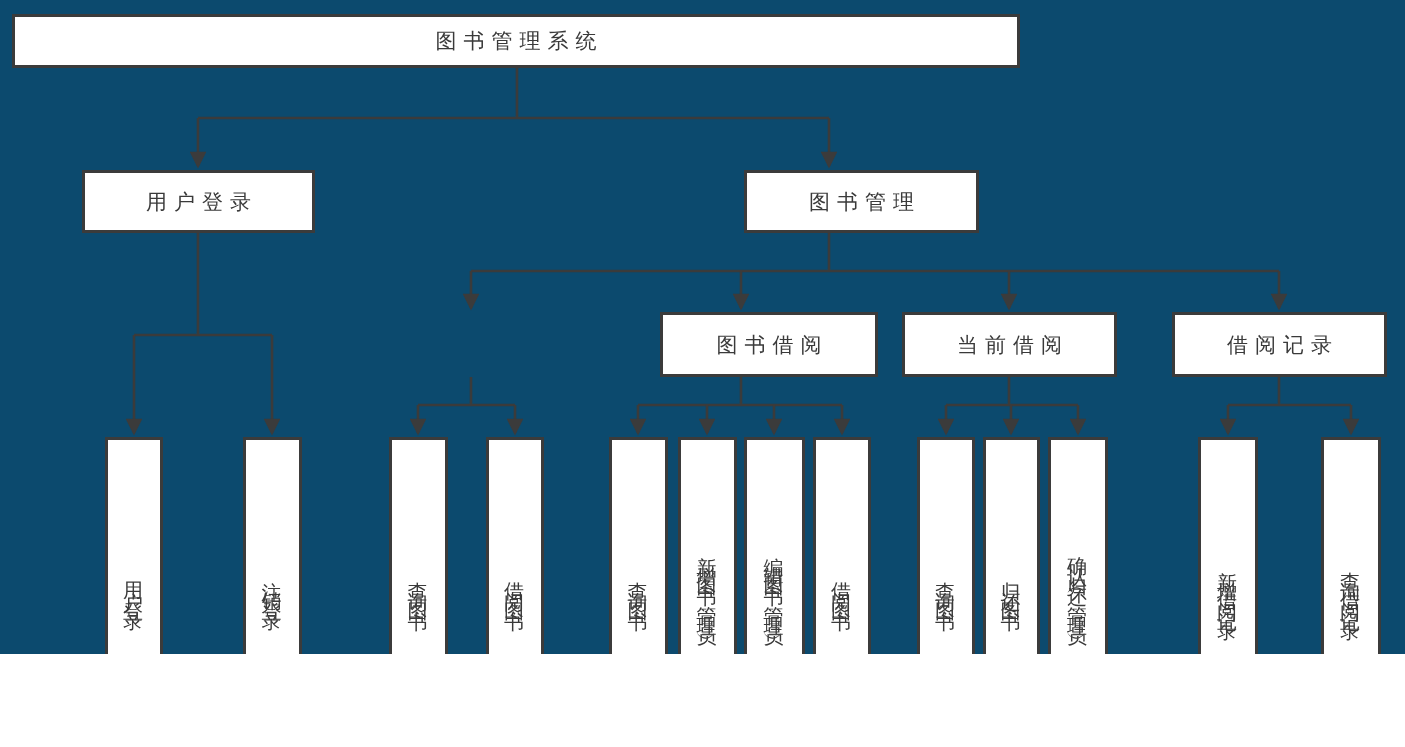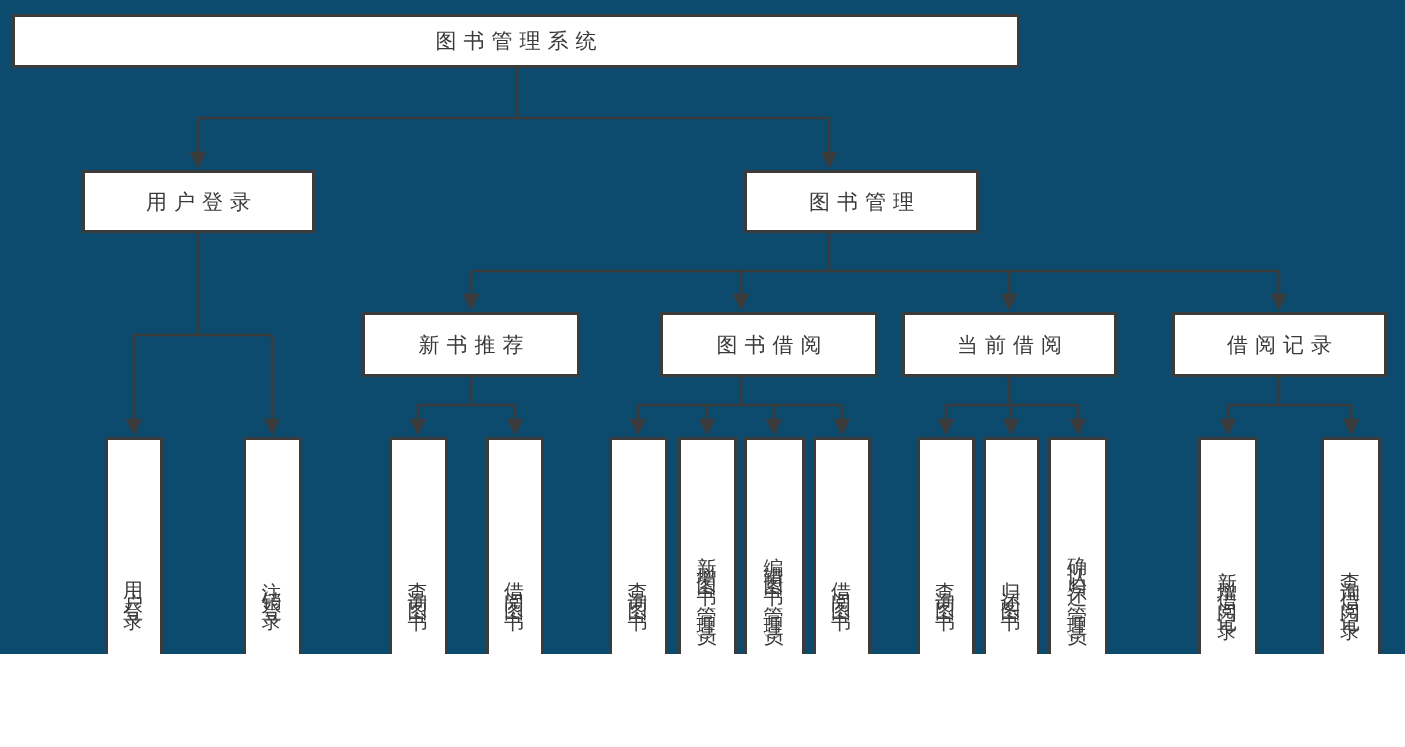--- a/index.html
+++ b/index.html
@@ -107,21 +107,20 @@
 
     <path d="M1228 405 V433" fill="none" stroke="#3b3b3b" stroke-width="2.6" marker-end="url(#arw)"></path>
     <path d="M1351 405 V433" fill="none" stroke="#3b3b3b" stroke-width="2.6" marker-end="url(#arw)"></path>
   </svg>
 
   <div class="hnode" style="left:12px; top:14px; width:1008px; height:54px;">图书管理系统</div>
 
   <div class="hnode" style="left:82px; top:170px; width:233px; height:63px;">用户登录</div>
   <div class="hnode" style="left:712px; top:170px; width:235px; height:63px;margin-left:32px;">图书管理</div>
 
-  <div class="hnode" style="left:362px; top:312px; width:218px; height:65px;">新书推荐</div>
   <div class="hnode" style="left:660px; top:312px; width:218px; height:65px;">图书借阅</div>
   <div class="hnode" style="left:1172px; top:312px; width:215px; height:65px;">借阅记录</div>
   <div class="hnode" style="left:902px; top:312px; width:215px; height:65px;">当前借阅</div>
 
   <div class="vnode" style="left:105px; width:58px;">用户登录</div>
   <div class="vnode" style="left:243px; width:59px;">注销登录</div>
 
   <div class="vnode" style="left:389px; width:59px;">查询图书</div>
   <div class="vnode" style="left:486px; width:58px;">借阅图书</div>
 

